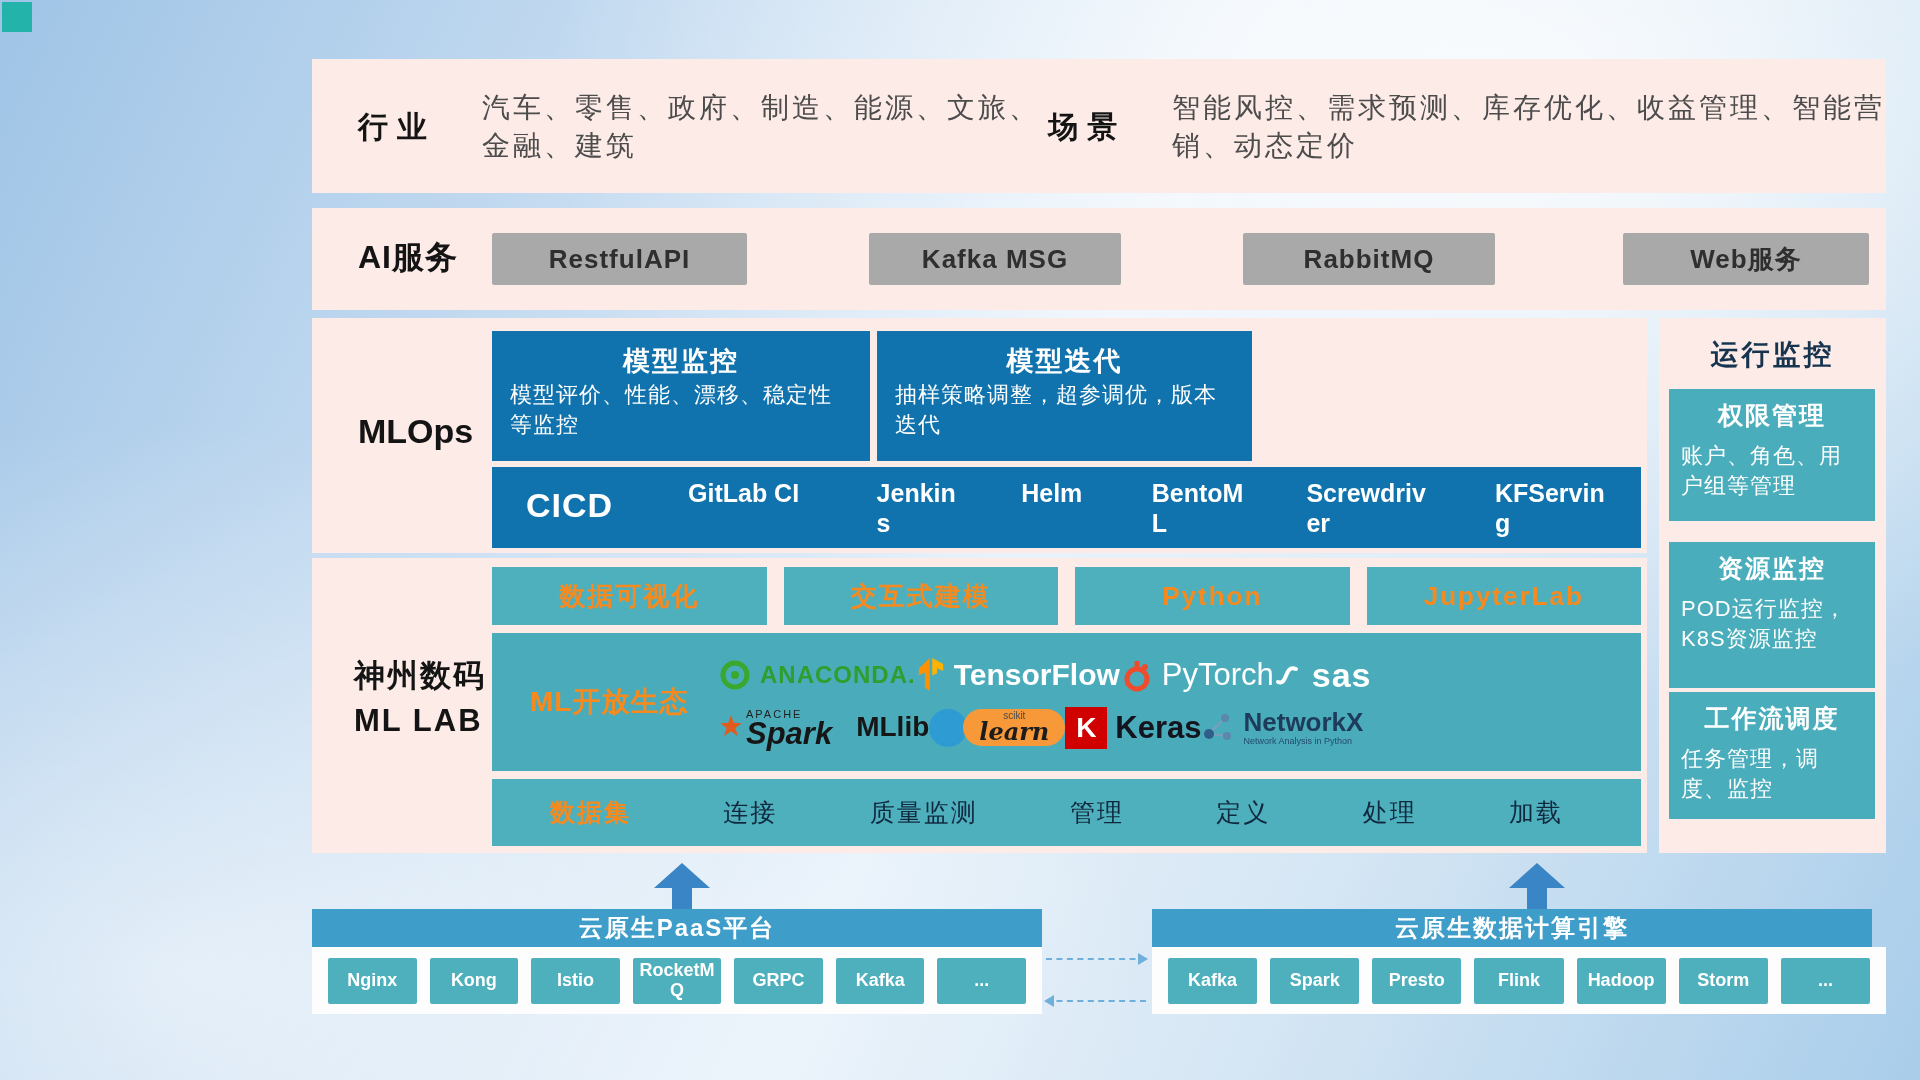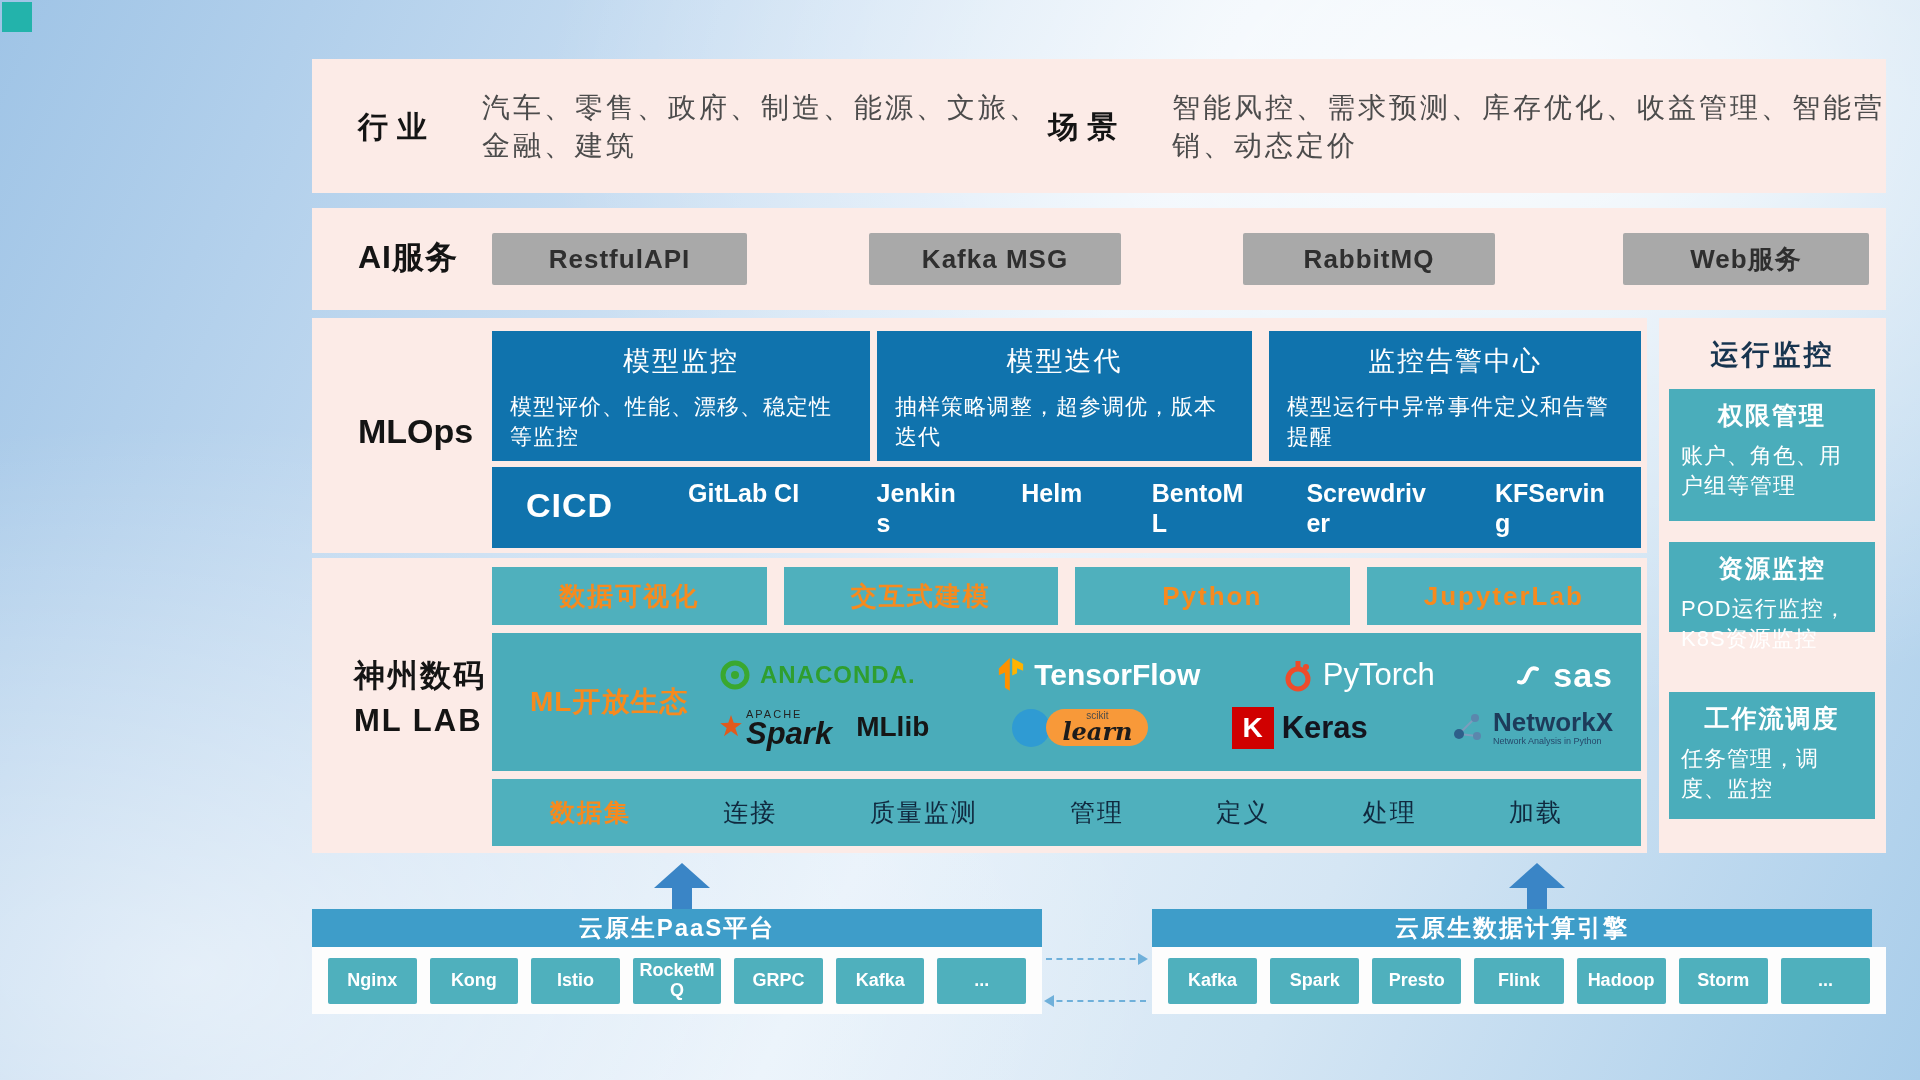--- a/index.html
+++ b/index.html
@@ -30,38 +30,38 @@
   #row2{left:312px;top:208px;width:1574px;height:102px}
   .ai-label{position:absolute;left:46px;top:28px;font-size:32px;font-weight:bold;color:#141414;letter-spacing:1px}
   .gray-btn{position:absolute;top:25px;height:52px;background:#a9a9a9;color:#2f2f2f;font-weight:bold;font-size:26px;
     display:flex;align-items:center;justify-content:center;border-radius:2px;letter-spacing:1px}
   .gb0{left:180px;width:255px}.gb1{left:557px;width:252px}.gb2{left:931px;width:252px}.gb3{left:1311px;width:246px}
 
   
   #row3{left:312px;top:318px;width:1335px;height:235px}
   .mlops-label{position:absolute;left:46px;top:94px;font-size:34px;font-weight:bold;color:#141414}
   .mcard{position:absolute;top:13px;height:130px;background:#1073ad;color:#fff;padding:12px 18px 0}
-  .mcard h3{font-size:27px;text-align:center;margin-bottom:13px;font-weight:normal;letter-spacing:2px}
+  .mcard h3{font-size:27px;text-align:center;margin-bottom:1px;font-weight:bold;letter-spacing:2px}
   .mcard p{font-size:22px;line-height:1.35;letter-spacing:1px}
   .mc0{left:180px;width:378px}.mc1{left:565px;width:375px}.mc2{left:957px;width:372px}
   .cicd{position:absolute;left:180px;top:149px;width:1149px;height:81px;background:#1073ad;color:#fff}
   .cicd-label{position:absolute;left:34px;top:19px;font-size:34px;font-weight:bold;letter-spacing:1px}
   .cicd-items{position:absolute;left:196px;right:36px;top:12px;display:flex;justify-content:space-between}
   .ci{font-size:25px;font-weight:bold;overflow-wrap:anywhere;line-height:1.18}
   .ci0{width:130px}.ci1{width:86px}.ci2{width:72px}.ci3{width:96px}.ci4{width:130px}.ci5{width:110px}
 
   
   #row4{left:312px;top:558px;width:1335px;height:295px}
   .lab-label{position:absolute;left:42px;top:96px;font-size:31px;font-weight:bold;color:#141414;line-height:1.45;letter-spacing:2px}
   .tools{position:absolute;left:180px;top:9px;width:1149px;height:58px;display:flex;gap:17px}
   .tool{flex:1;background:#4fb0bd;color:#f78a1e;font-size:26px;font-weight:bold;display:flex;align-items:center;justify-content:center;letter-spacing:2px}
   .eco{position:absolute;left:180px;top:75px;width:1149px;height:138px;background:#4aacba;display:flex;align-items:center;padding:0 28px 0 38px}
   .eco-label{width:188px;font-size:28px;font-weight:bold;color:#f78a1e;letter-spacing:1px}
   .logo-grid{flex:1;display:flex;flex-direction:column;justify-content:center;gap:12px}
-  .logo-row{display:flex;align-items:center;justify-content:space-between}
+  .logo-row{display:flex;align-items:center;}
   .logo{display:inline-flex;align-items:center;gap:8px}
   .ana-text{color:#2f9e2f;font-weight:bold;font-size:24px;letter-spacing:1px}
   .tf-text{color:#fff;font-size:30px;font-weight:bold}
   .pt-text{color:#fff;font-size:31px;font-weight:500}
   .sas-text{color:#fff;font-size:34px;font-weight:bold;letter-spacing:1px}
   .spark-stack{display:inline-block;margin-left:-6px}
   .spark-top{font-size:11px;color:#222;letter-spacing:2px;display:block}
   .spark-text{font-size:31px;font-weight:bold;color:#161616;font-style:italic;display:block;line-height:.9}
   .mllib-text{font-size:28px;font-weight:600;color:#161616;margin-left:16px}
   .sk-blue{width:38px;height:38px;border-radius:50%;background:#2f9bd3;display:inline-block;margin-right:-12px}
@@ -76,21 +76,21 @@
   .datarow{position:absolute;left:180px;top:221px;width:1149px;height:67px;background:#4fb0bd;display:flex;align-items:center;justify-content:space-between;padding:0 78px 0 58px}
   .data-label{color:#f78a1e;font-size:25px;font-weight:bold;letter-spacing:2px}
   .data-item{color:#10293f;font-size:25px;font-weight:500;letter-spacing:2px}
 
   
   #moncol{left:1659px;top:318px;width:227px;height:535px}
   .mon-title{position:absolute;top:18px;width:100%;text-align:center;font-size:28px;font-weight:bold;color:#17344f;letter-spacing:3px}
   .moncard{position:absolute;left:10px;width:206px;background:#4aadbb;color:#fff;padding:10px 12px 0}
   .moncard h4{font-size:25px;font-weight:bold;text-align:center;margin-bottom:9px;letter-spacing:2px}
   .moncard p{font-size:22px;line-height:1.38;letter-spacing:1px}
-  .mo0{top:71px;height:132px}.mo1{top:224px;height:90px}.mo2{top:374px;height:127px}
+  .mo0{top:71px;height:132px}.mo1{top:224px;height:146px}.mo2{top:374px;height:127px}
 
   
   .up-arrow{position:absolute;top:863px;width:56px;height:46px}
   .up-arrow .tri{width:0;height:0;border-left:28px solid transparent;border-right:28px solid transparent;border-bottom:25px solid #3a85c6}
   .up-arrow .stem{width:20px;height:21px;background:#3a85c6;margin:0 auto}
   #ua1{left:654px}#ua2{left:1509px}
   .bar{position:absolute;top:909px;height:38px;background:#3e9dc9;color:#fff;font-size:24px;font-weight:bold;display:flex;align-items:center;justify-content:center;letter-spacing:2px}
   #paasbar{left:312px;width:730px}#engbar{left:1152px;width:720px}
   .strip{position:absolute;top:947px;height:67px;background:#fdfdfd;display:flex;align-items:center;gap:13px;padding:1px 16px}
   #paasstrip{left:312px;width:730px}#engstrip{left:1152px;width:734px}
@@ -131,24 +131,20 @@
   <section class="panel" id="row3">
     <span class="mlops-label">MLOps</span>
     <div class="mcard mc0">
       <h3>模型监控</h3>
       <p>模型评价、性能、漂移、稳定性等监控</p>
     </div>
     <div class="mcard mc1">
       <h3>模型迭代</h3>
       <p>抽样策略调整，超参调优，版本迭代</p>
     </div>
-    <div class="mcard mc2">
-      <h3>监控告警中心</h3>
-      <p>模型运行中异常事件定义和告警提醒</p>
-    </div>
     <div class="cicd">
       <span class="cicd-label">CICD</span>
       <div class="cicd-items">
         <span class="ci ci0">GitLab CI</span>
         <span class="ci ci1">Jenkins</span>
         <span class="ci ci2">Helm</span>
         <span class="ci ci3">BentoML</span>
         <span class="ci ci4">Screwdriver</span>
         <span class="ci ci5">KFServing</span>
       </div>

